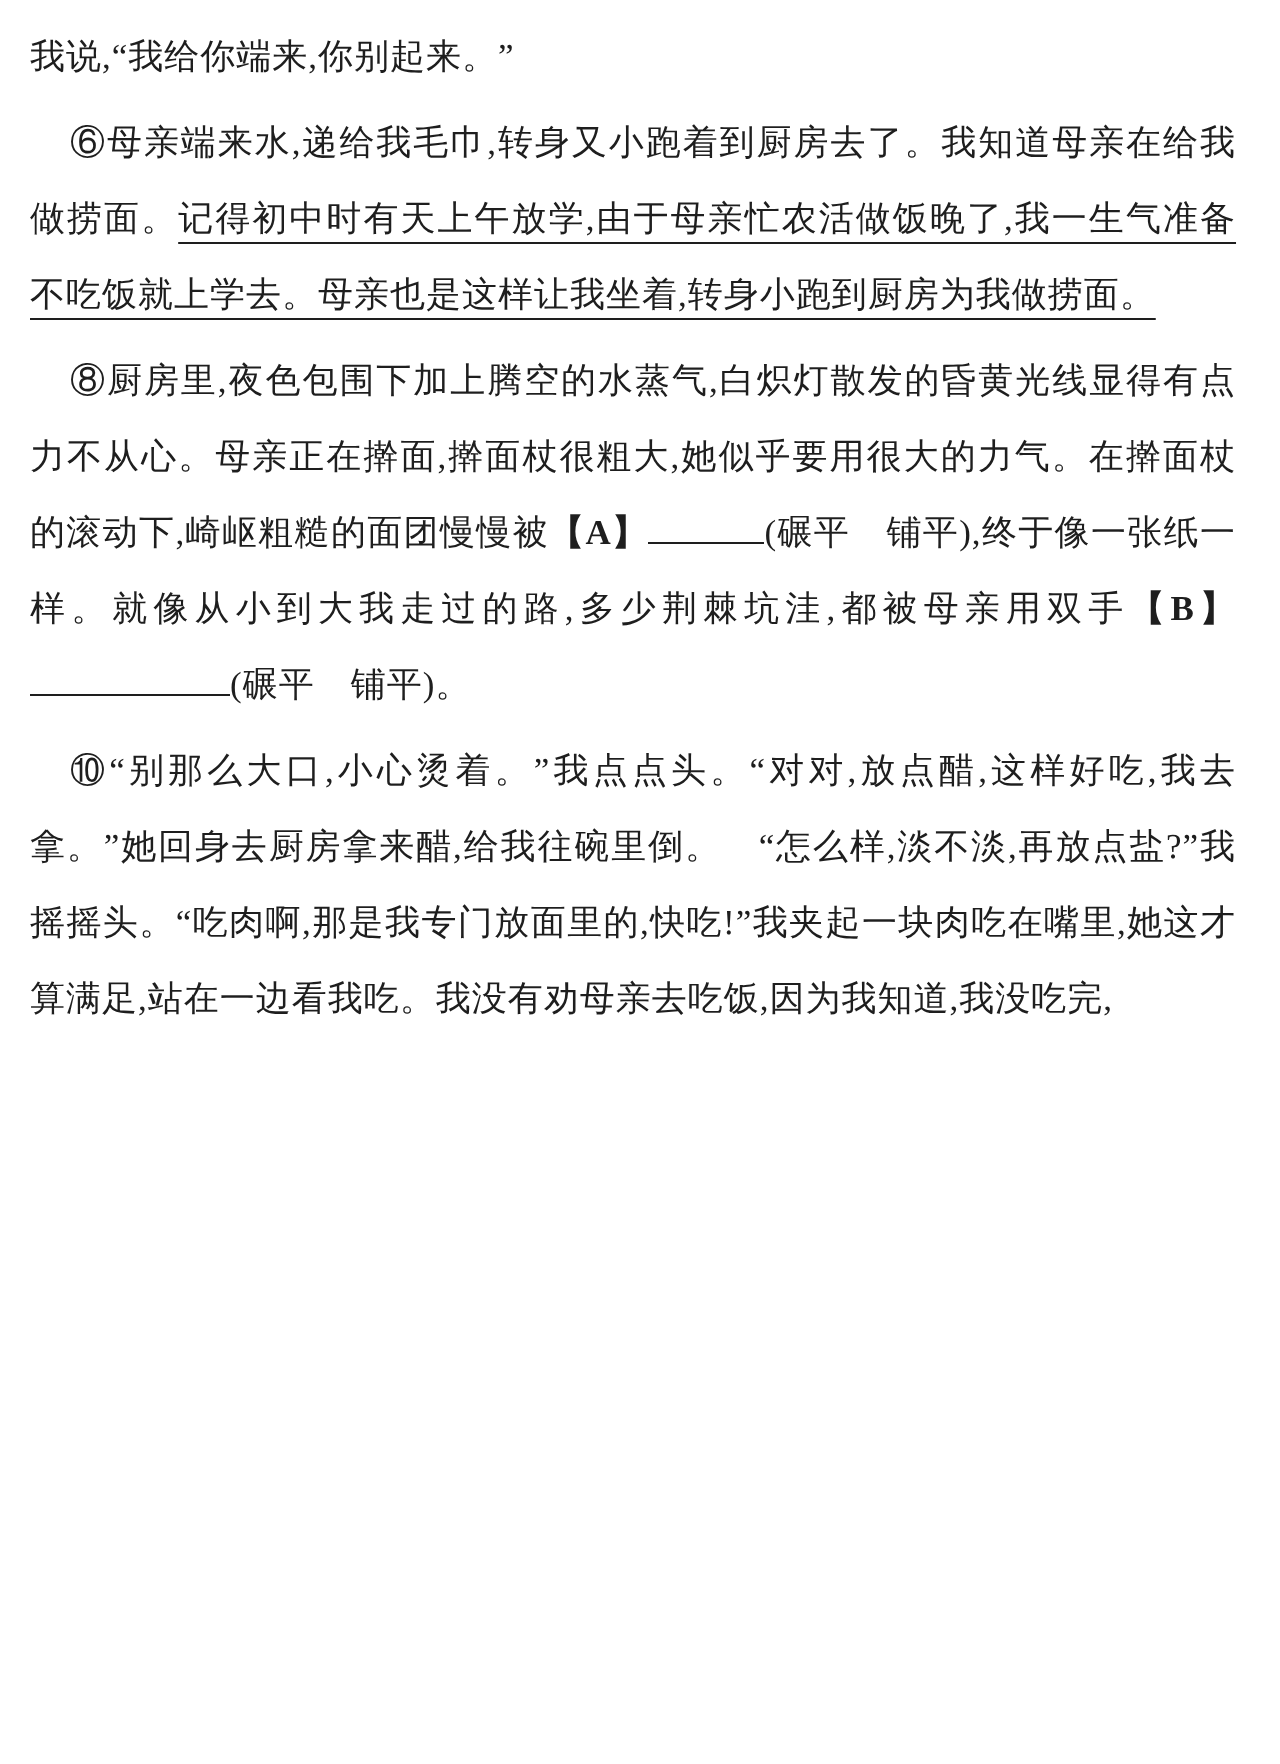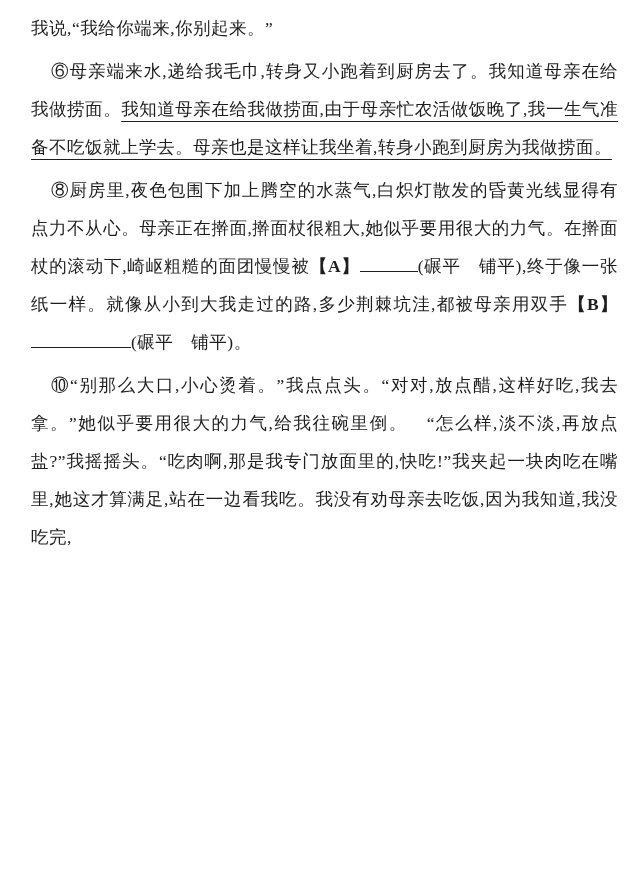--- a/index.html
+++ b/index.html
@@ -14,21 +14,21 @@
     color: #1e1e1e;
   }
   .page {
     box-sizing: border-box;
     width: 640px;
     height: 882px;
     padding: 9px 22px 0 15px;
     background: #ffffff;
   }
   p.para {
-    margin: 0 0 5px 16px;
+    margin: 0 0 5px 0;
     text-align: justify;
     font-family: "Liberation Serif", "DejaVu Serif", serif;
     font-size: 17.5px;
     line-height: 38px;
     letter-spacing: 0.5px;
     word-break: break-all;
   }
   p.para.indent {
     text-indent: 20px;
   }
@@ -47,17 +47,17 @@
     height: 15px;
     vertical-align: baseline;
   }
 </style>
 </head>
 <body>
 
 <div class="page">
   <div>
       <p class="para"><span class="seg seg-normal">我说,“我给你端来,你别起来。”</span></p>
-      <p class="para indent"><span class="seg seg-normal">⑥母亲端来水,递给我毛巾,转身又小跑着到厨房去了。我知道母亲在给我做捞面。</span><span class="seg seg-underline">我知道母亲在给我做捞面,由于母亲忙农活做饭晚了,我一生气准备不吃饭就上学去。母亲也是这样让我坐着,转身小跑到厨房为我做捞面。</span></p>
+      <p class="para indent"><span class="seg seg-normal">⑥母亲端来水,递给我毛巾,转身又小跑着到厨房去了。我知道母亲在给我做捞面。</span><span class="seg seg-underline">记得初中时有天上午放学,由于母亲忙农活做饭晚了,我一生气准备不吃饭就上学去。母亲也是这样让我坐着,转身小跑到厨房为我做捞面。</span></p>
       <p class="para indent"><span class="seg seg-normal">⑧厨房里,夜色包围下加上腾空的水蒸气,白炽灯散发的昏黄光线显得有点力不从心。母亲正在擀面,擀面杖很粗大,她似乎要用很大的力气。在擀面杖的滚动下,崎岖粗糙的面团慢慢被</span><span class="seg seg-marker">【A】</span><span class="seg seg-blank" style="width: 58px;"></span><span class="seg seg-normal">(碾平　铺平),终于像一张纸一样。就像从小到大我走过的路,多少荆棘坑洼,都被母亲用双手</span><span class="seg seg-marker">【B】</span><span class="seg seg-blank" style="width: 100px;"></span><span class="seg seg-normal">(碾平　铺平)。</span></p>
-      <p class="para indent"><span class="seg seg-normal">⑩“别那么大口,小心烫着。”我点点头。“对对,放点醋,这样好吃,我去拿。”她似乎要用很大的力气,给我往碗里倒。　“怎么样,淡不淡,再放点盐?”我摇摇头。“吃肉啊,那是我专门放面里的,快吃!”我夹起一块肉吃在嘴里,她这才算满足,站在一边看我吃。我没有劝母亲去吃饭,因为我知道,我没吃完,</span></p>
+      <p class="para indent"><span class="seg seg-normal">⑩“别那么大口,小心烫着。”我点点头。“对对,放点醋,这样好吃,我去拿。”她回身去厨房拿来醋,给我往碗里倒。　“怎么样,淡不淡,再放点盐?”我摇摇头。“吃肉啊,那是我专门放面里的,快吃!”我夹起一块肉吃在嘴里,她这才算满足,站在一边看我吃。我没有劝母亲去吃饭,因为我知道,我没吃完,</span></p>
     </div>
 </div>
 
 </body></html>

